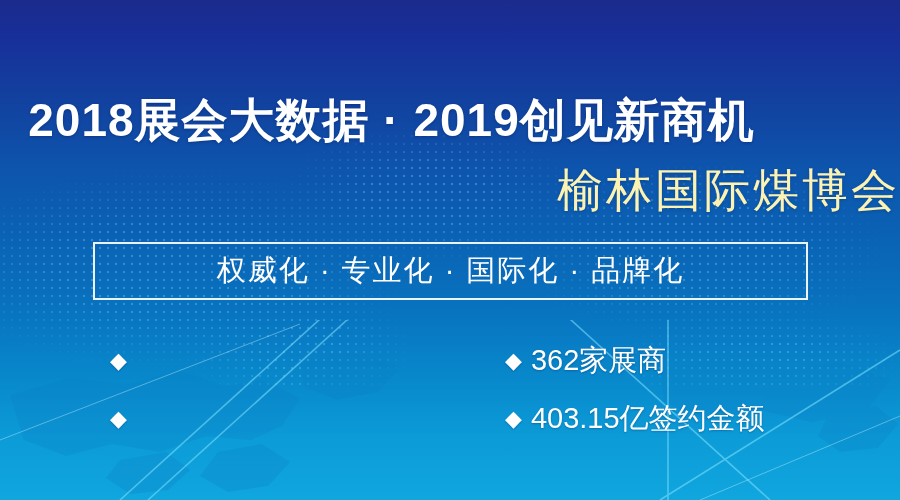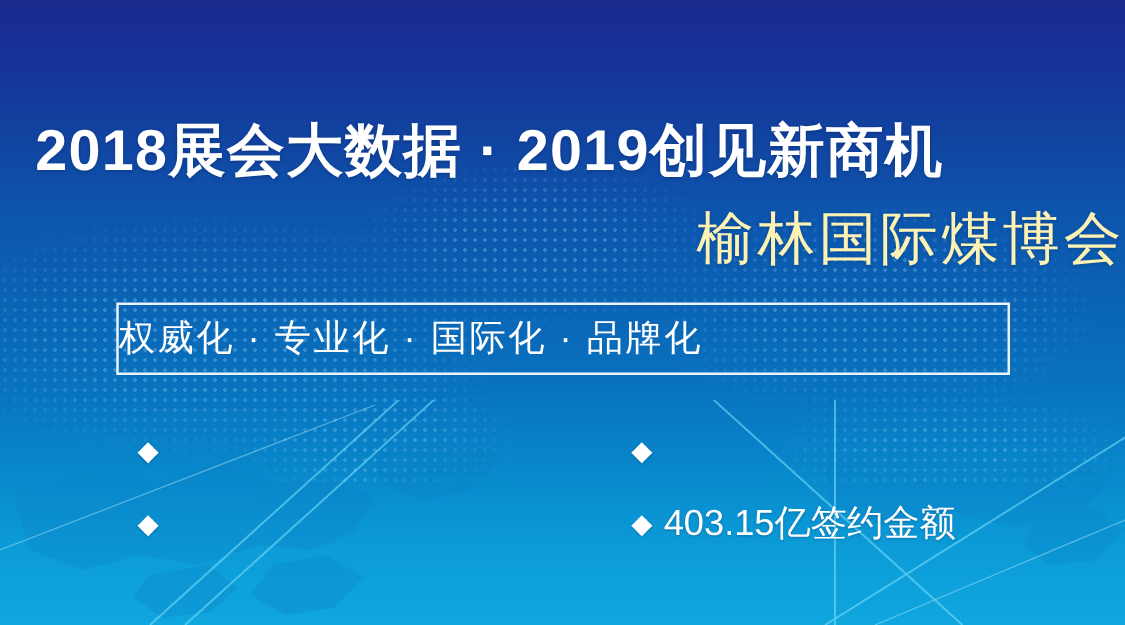--- a/index.html
+++ b/index.html
@@ -121,20 +121,21 @@
   .tagline-box {
     position: absolute;
     left: 93px;
     top: 242px;
     width: 715px;
     height: 58px;
     border: 2px solid rgba(255,255,255,0.92);
     box-sizing: border-box;
     display: flex;
     align-items: center;
+    justify-content: center;
   }
 
   .tagline-text {
     color: #ffffff;
     font-size: 29px;
     letter-spacing: 2px;
     white-space: nowrap;
   }
 
   .stats {
@@ -212,20 +213,21 @@
     </div>
 
     <div class="stats">
 
       <div class="stat-row">
         <div class="stat-item stat-col-1">
           <span class="bullet">◆</span>
         </div>
         <div class="stat-item stat-col-2">
           <span class="bullet">◆</span>
+          <span>362家展商</span>
         </div>
       </div>
 
       <div class="stat-row">
         <div class="stat-item stat-col-1">
           <span class="bullet">◆</span>
         </div>
         <div class="stat-item stat-col-2">
           <span class="bullet">◆</span>
           <span>403.15亿签约金额</span>

